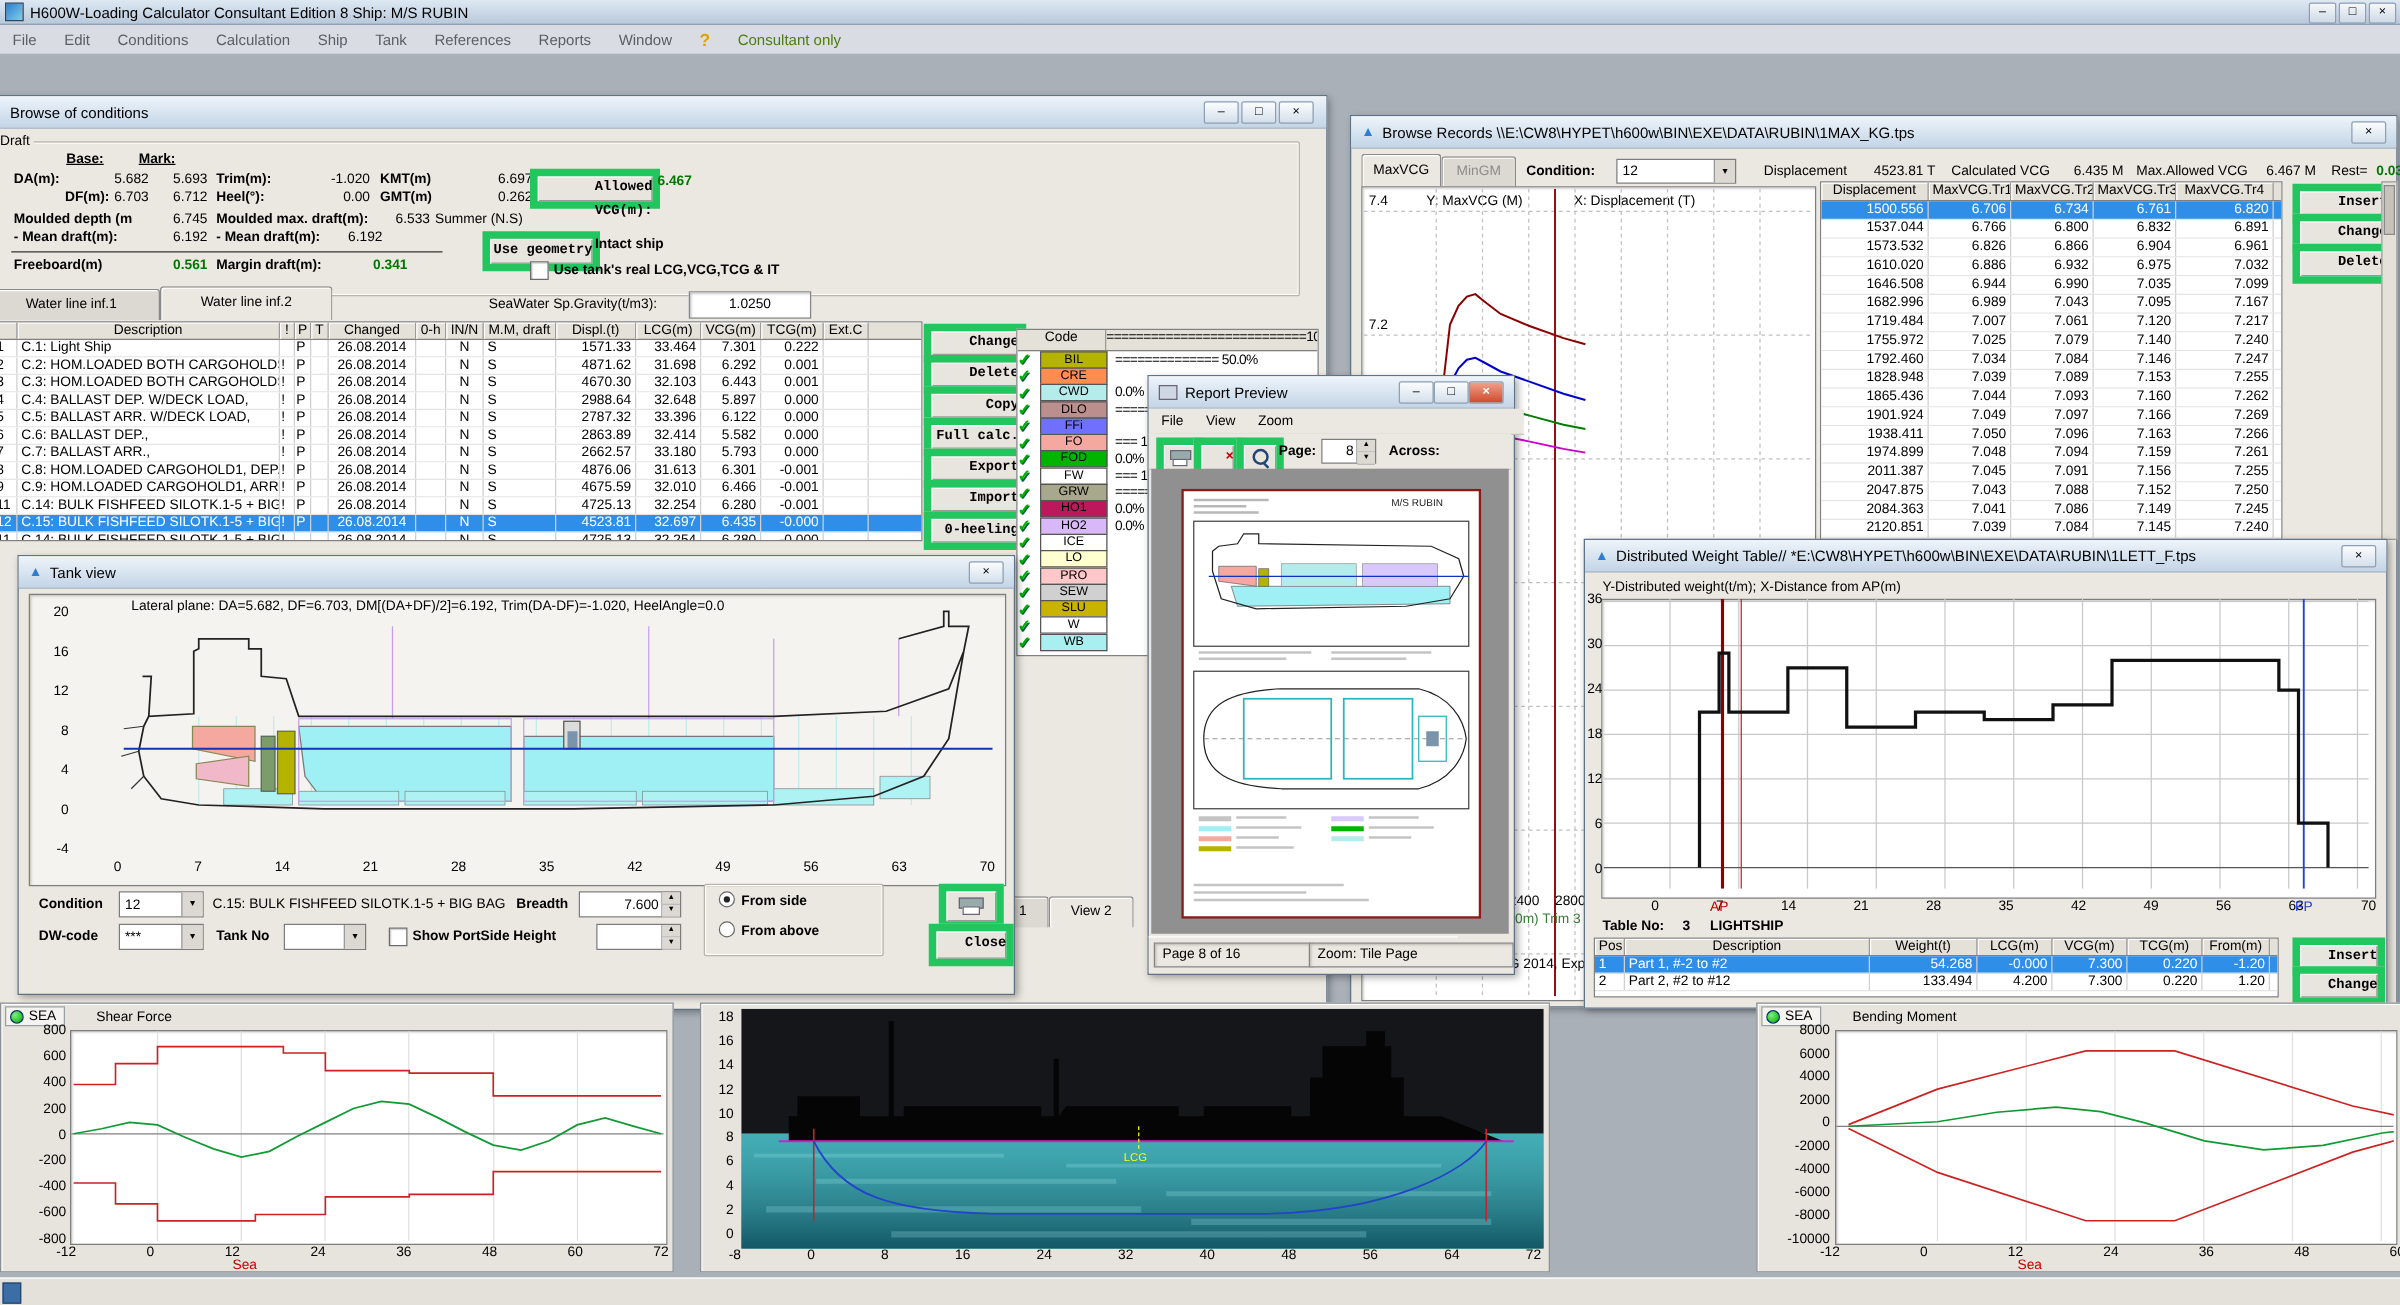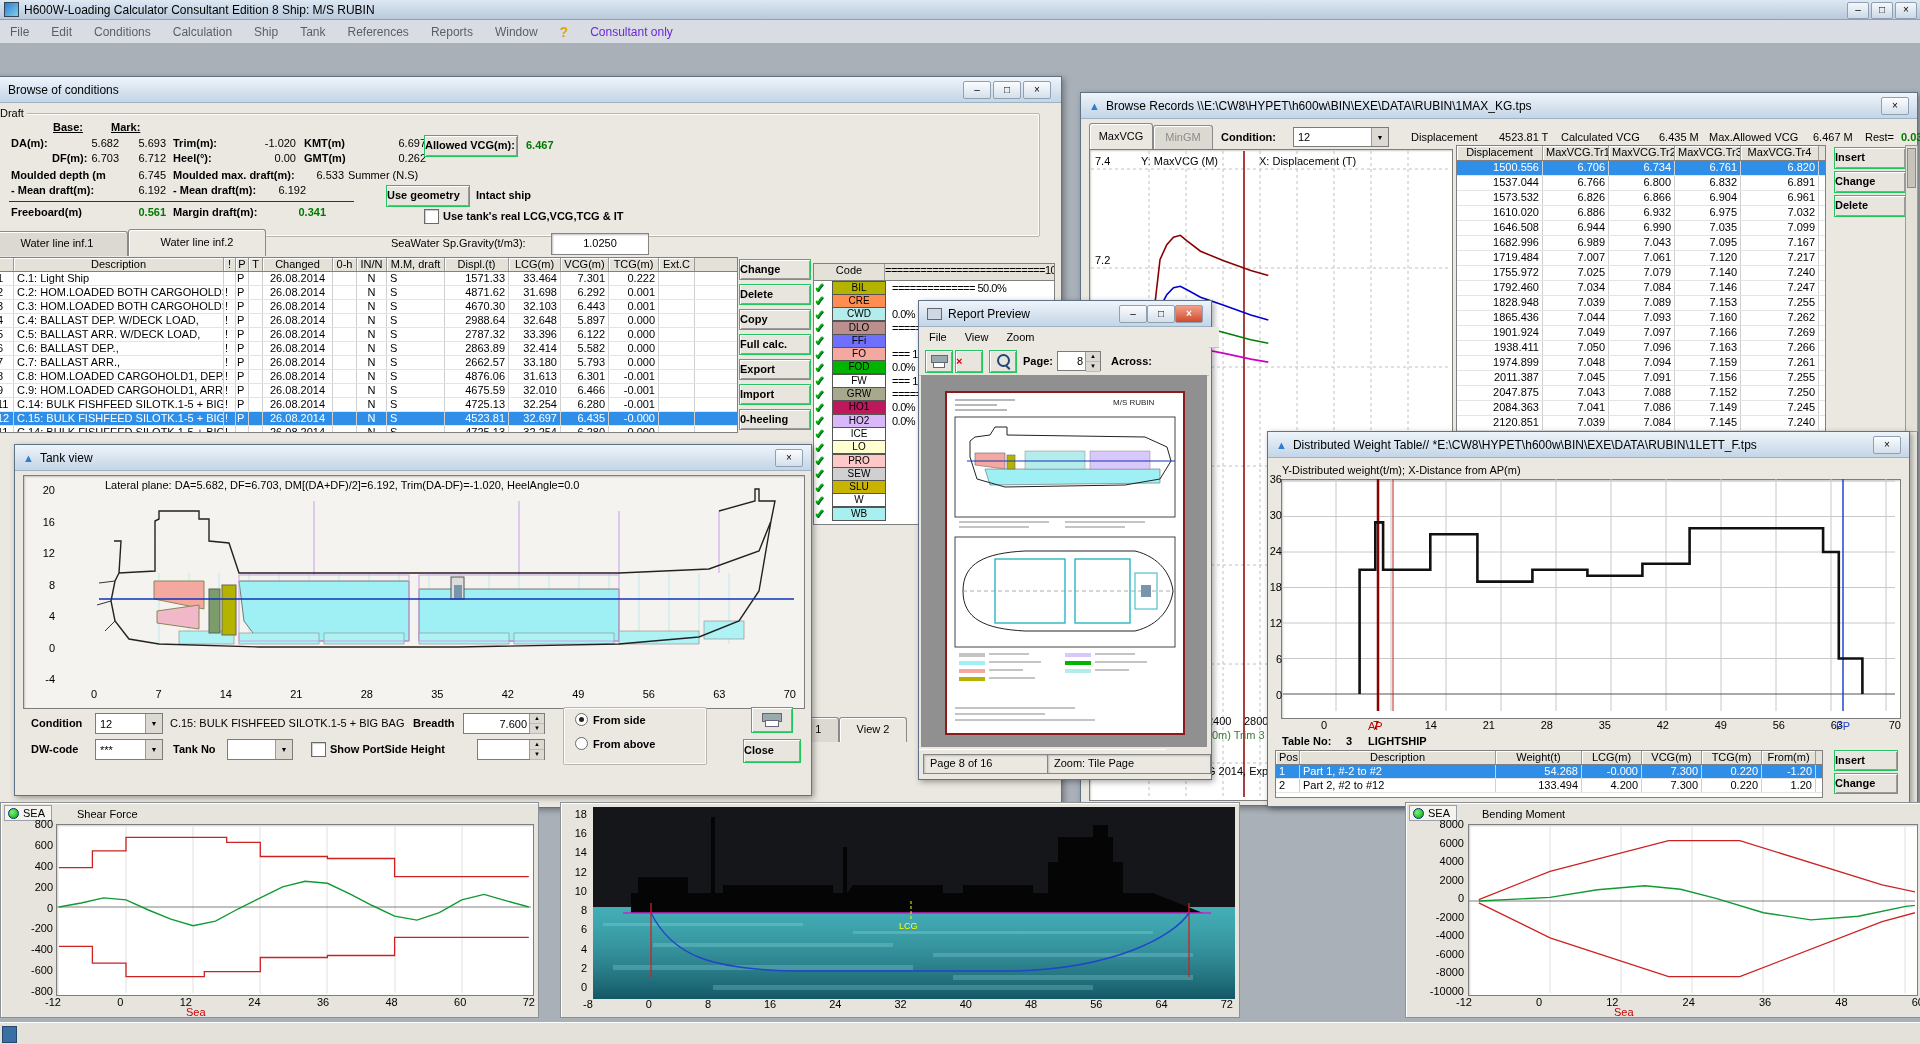--- a/index.html
+++ b/index.html
@@ -11,31 +11,31 @@
     border-bottom:1px solid #8fa0b2;display:flex;align-items:center;padding-left:4px;box-sizing:border-box;}
   .appicon{width:13px;height:13px;background:linear-gradient(135deg,#2d7dd2,#7fd0e8);border:1px solid #345;margin-right:5px;}
   .apptitle{font-size:12px;}
   .appwb{position:absolute;right:3px;top:2px;display:flex;gap:2px;}
   .awb{width:20px;height:15px;font-size:10px;line-height:14px;text-align:center;background:linear-gradient(#f5f8fb,#cdd9e6);
     border:1px solid #8fa0b2;border-radius:2px;}
   .menubar{left:0;top:20px;width:1920px;height:24px;background:#d9dde3;border-bottom:1px solid #aab0b8;
     display:flex;align-items:center;gap:22px;padding-left:10px;box-sizing:border-box;color:#5a5f66;font-size:12px;}
   .menubar .mi{cursor:default;}
   .help{color:#e0a400;font-weight:bold;font-size:14px;}
-  .consultant{color:#6d28d9;}
+  .consultant{color:#4d7c0f;}
   
   .win{position:absolute;background:#ebe8e1;border:1px solid #5f7286;box-shadow:2px 2px 6px rgba(0,0,0,.35);}
   .tb{position:absolute;left:0;top:0;right:0;height:26px;background:linear-gradient(#eef4fa,#c3d5e7);
     border-bottom:1px solid #9fb2c4;display:flex;align-items:center;padding-left:8px;box-sizing:border-box;font-size:12px;}
   .tri{color:#2d7dd2;font-size:11px;margin-right:6px;}
   .wb{position:absolute;top:4px;width:26px;height:16px;font-size:10px;line-height:15px;text-align:center;
     background:linear-gradient(#fbfdfe,#d4dfeb);border:1px solid #8fa0b2;border-radius:2px;}
   .wb.red{background:linear-gradient(#f2a089,#cf4a2e);color:#fff;font-weight:bold;}
-  .btn{position:absolute;background:#e8e5de;border:1px solid #22c55e;
-    box-shadow:inset 1px 1px 0 #fff, inset -1px -1px 0 #9a9a9a;text-align:left;font-size:11px;}
+  .btn{position:absolute;background:#e8e5de;border:6px solid #22c55e;
+    box-shadow:inset 1px 1px 0 #fff, inset -1px -1px 0 #9a9a9a;text-align:right;font-size:11px;font-family:Liberation Mono, monospace;}
   .btn b{font-weight:bold;}
   .inset{background:#fff;border:1px solid #858585;box-shadow:inset 1px 1px 2px rgba(0,0,0,.25);}
   .gbx{position:absolute;border:1px solid #b9b5ac;border-radius:2px;box-shadow:inset 0 0 0 1px #fdfcf9;}
   .gbl{position:absolute;top:-7px;background:#ebe8e1;padding:0 3px;}
   .tab{position:absolute;background:#ebe8e1;border:1px solid #8a8a8a;border-bottom:none;border-radius:3px 3px 0 0;
     text-align:center;box-shadow:inset 1px 1px 0 #fff;}
   .combo{position:absolute;background:#fff;border:1px solid #7c7c7c;display:flex;align-items:center;justify-content:space-between;
     padding-left:4px;box-sizing:border-box;}
   .cobtn{width:16px;height:100%;background:#dcd9d2;border-left:1px solid #9a9a9a;font-size:7px;display:flex;align-items:center;justify-content:center;}
   .spin{position:absolute;background:#fff;border:1px solid #7c7c7c;display:flex;align-items:center;box-sizing:border-box;}

